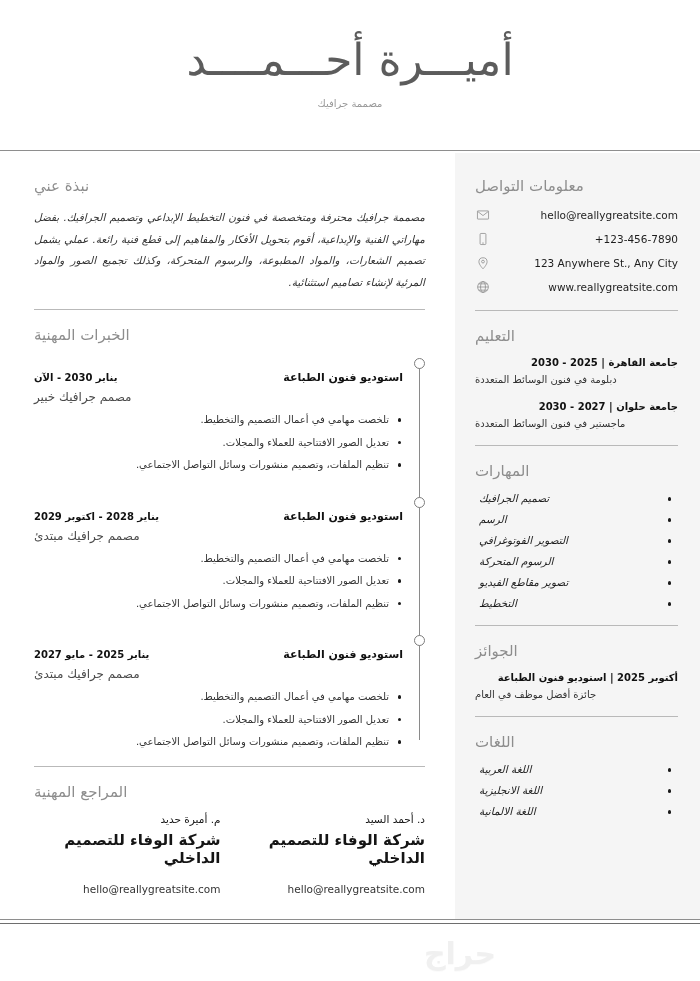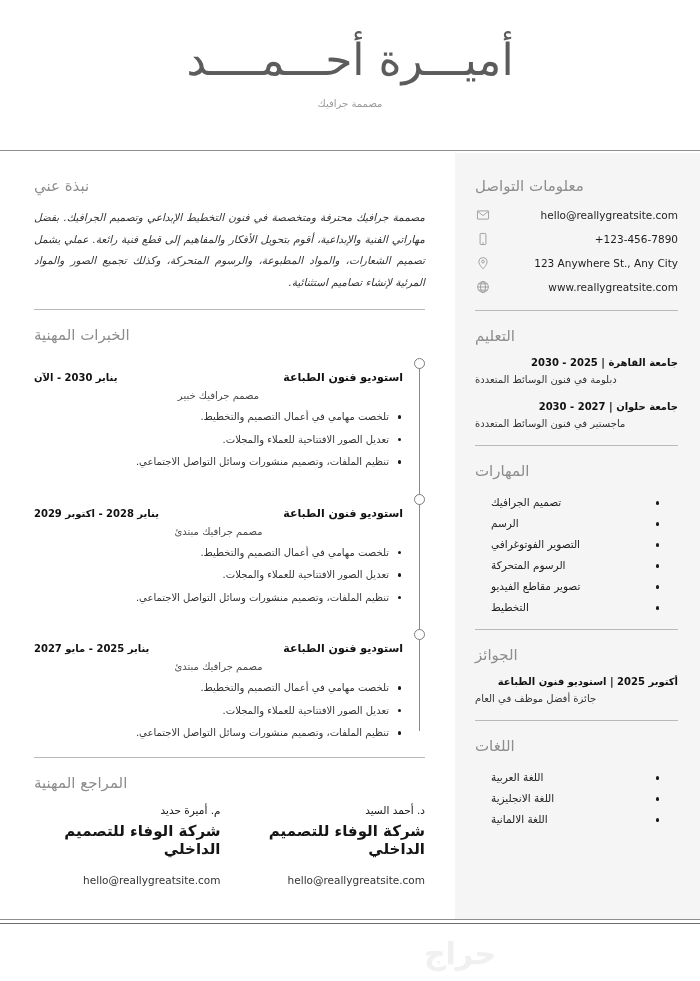--- a/index.html
+++ b/index.html
@@ -169,24 +169,24 @@
     color: #111;
     margin-top: 15px;
   }
   .exp-dates {
     font-size: 10px;
     font-weight: 700;
     color: #111;
     white-space: nowrap;
   }
   .exp-role {
-    font-size: 10px;
+    font-size: 12px;
     color: #4a4a4a;
     margin: 6px 0 8px 0;
-    text-align: center;
+    text-align: left;
     direction: rtl;
   }
   .exp-bullets {
     list-style: none;
     margin: 0;
     padding: 0;
     direction: rtl;
   }
   .exp-bullets li {
     position: relative;
@@ -284,23 +284,24 @@
   .edu-sub {
     font-size: 10px;
     color: #333;
     text-align: left;
     direction: rtl;
   }
 
   
   .side-list {
     list-style: none;
-    margin: 16px;
+    margin: 4px;
     padding: 0;
     direction: rtl;
+    font-style: italic;
   }
   .side-list li {
     position: relative;
     font-size: 10.5px;
     color: #1d1d1d;
     padding-right: 16px;
     margin-bottom: 9px;
     text-align: left;
   }
   .side-list li::before {

